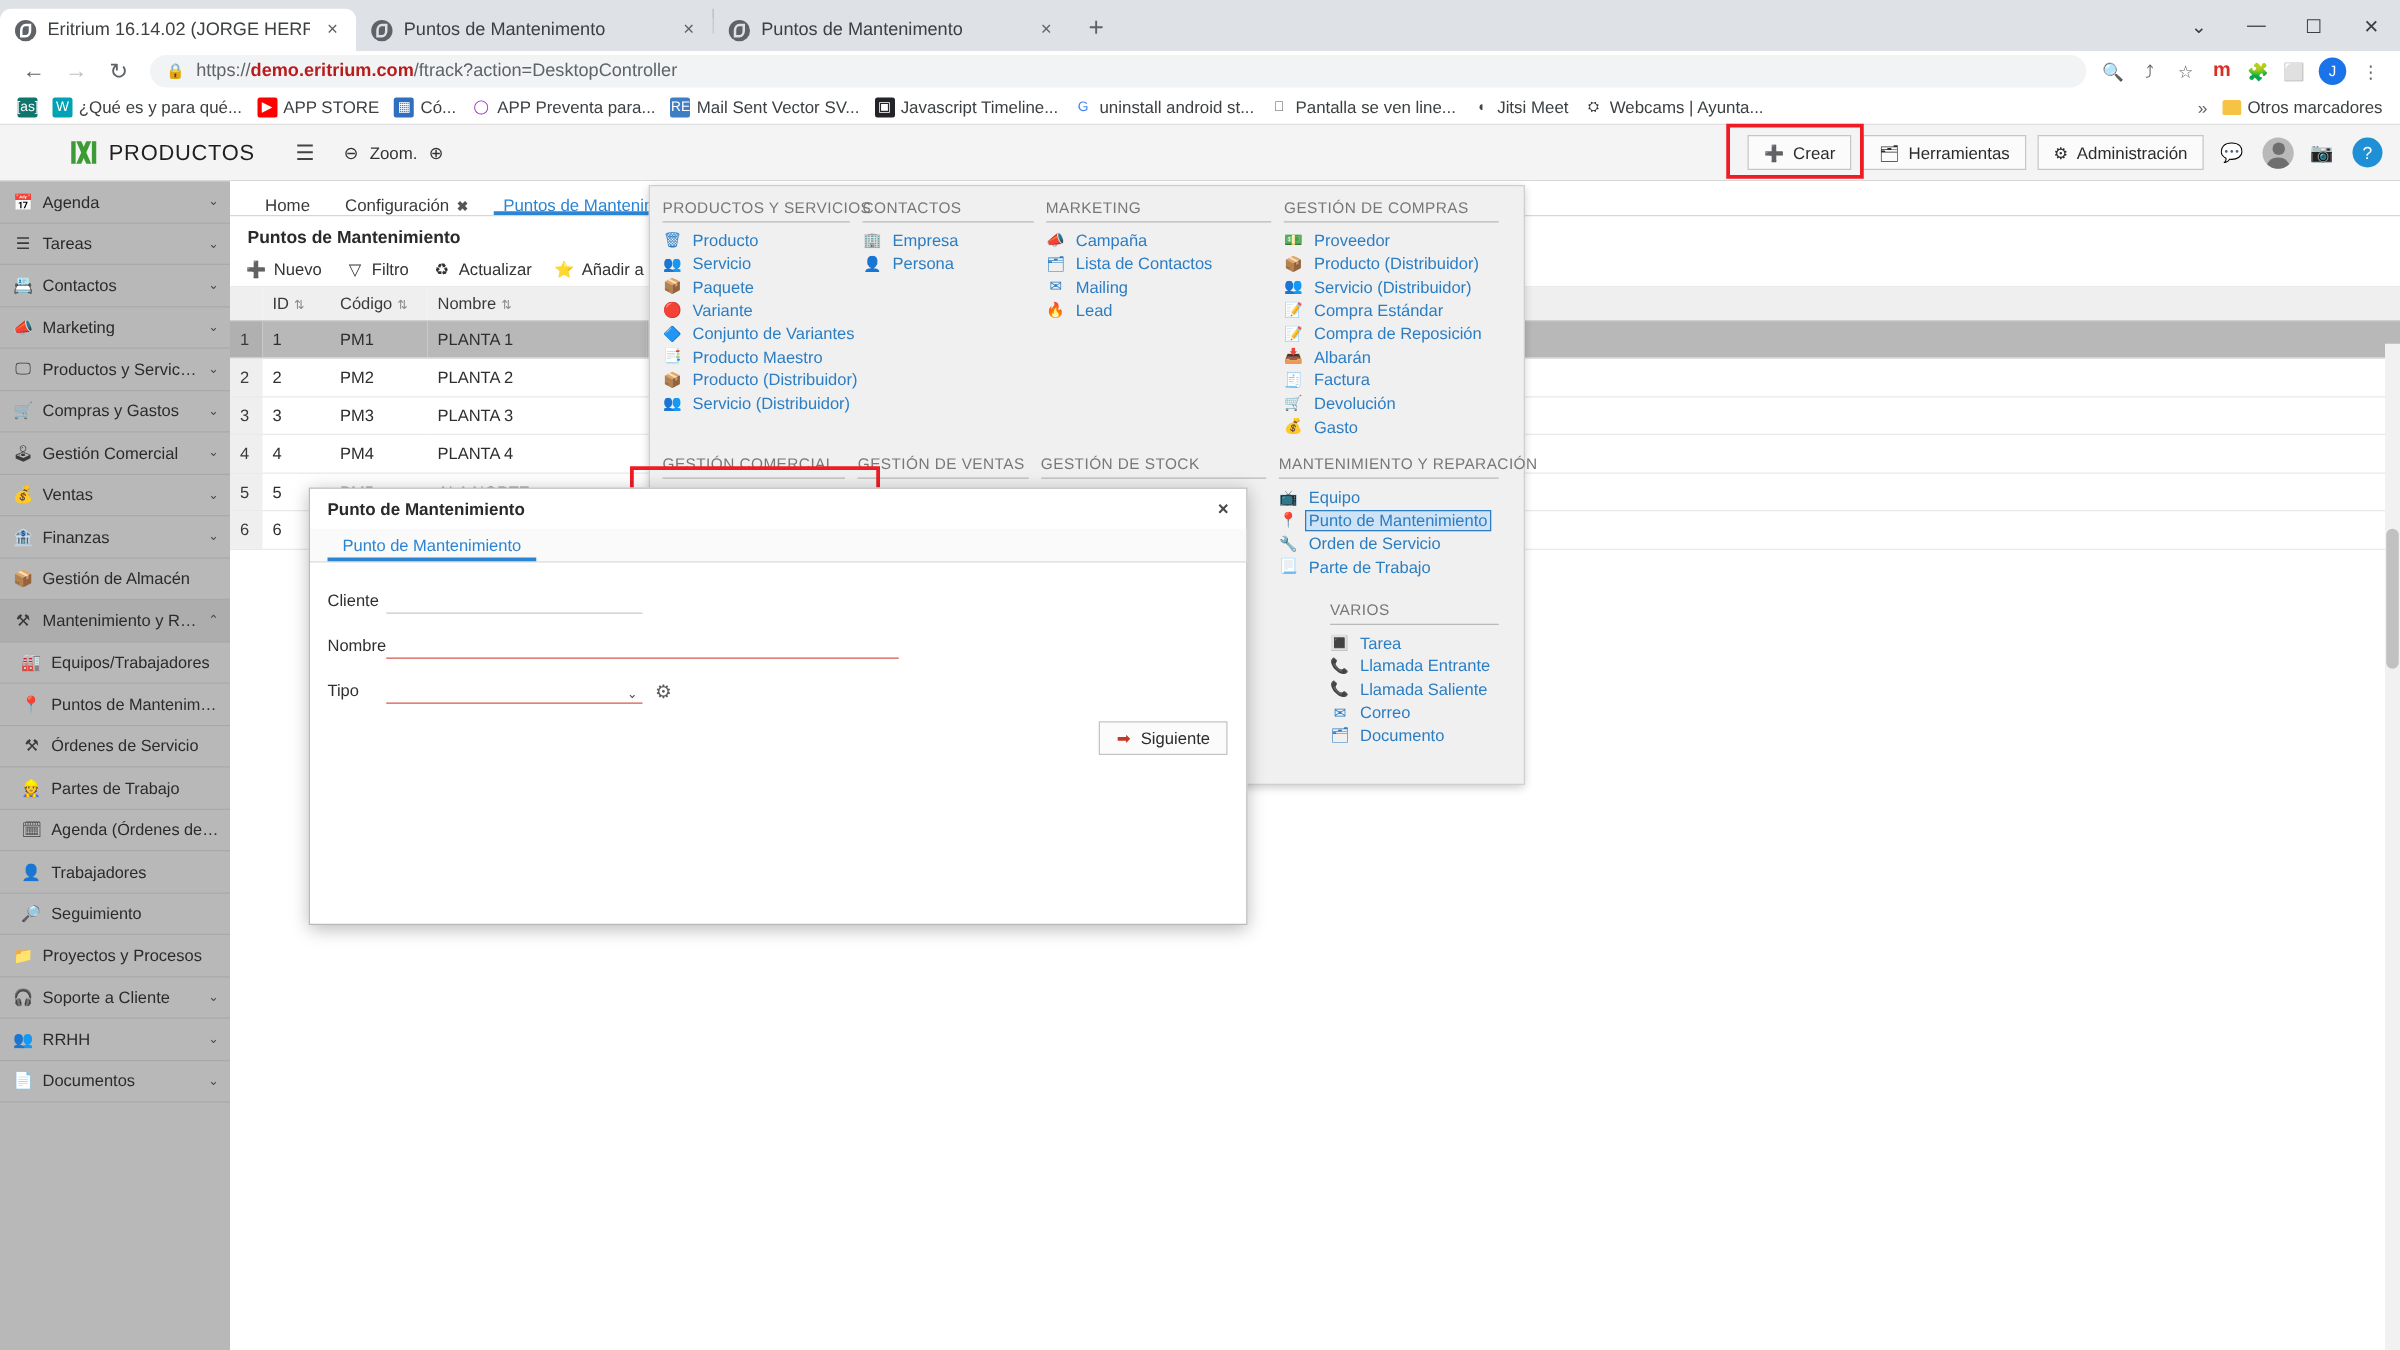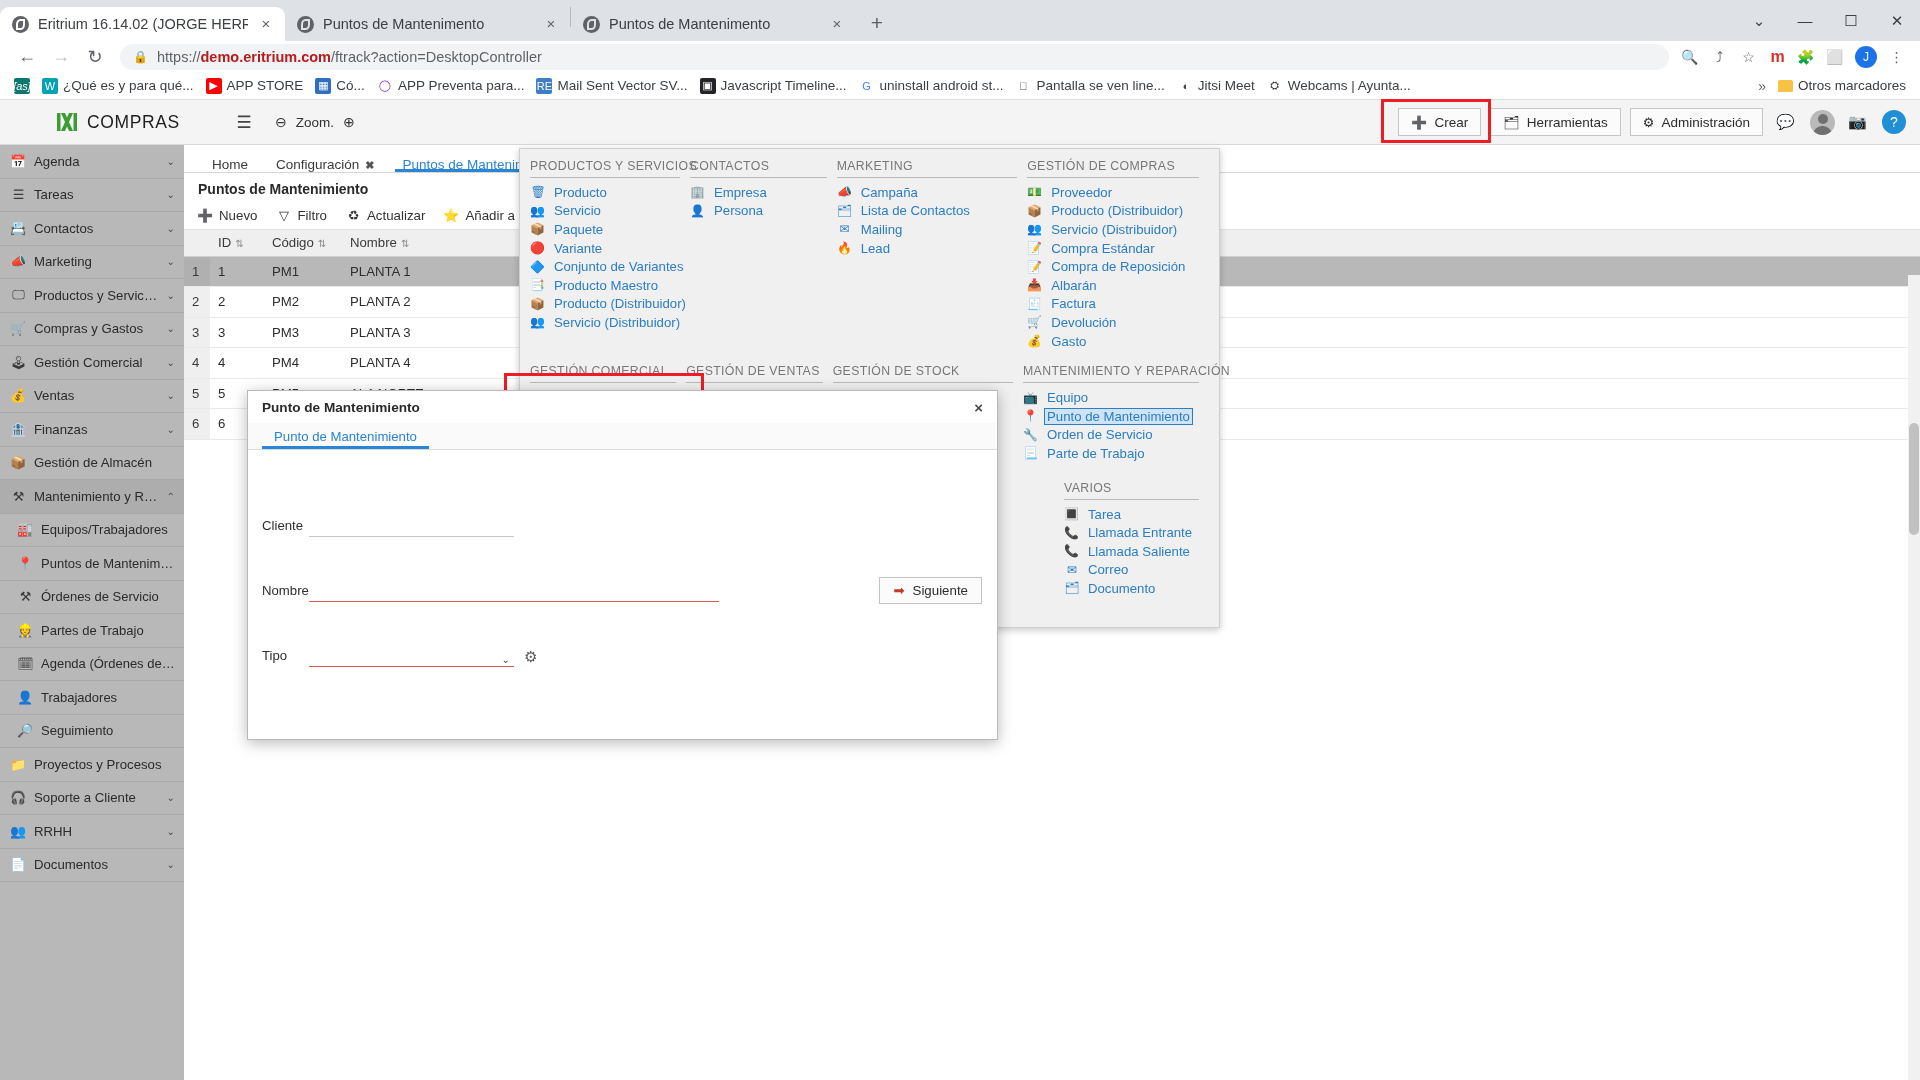--- a/index.html
+++ b/index.html
@@ -233,21 +233,21 @@
   }
   .modal-head {
     height: 32px; display: flex; align-items: center;
     padding: 0 14px; font-size: 13.6px; font-weight: bold; color: #2a2a2a;
   }
   .modal-close { margin-left: auto; font-size: 15px; color: #4a4a4a; }
   .modal-tabs { height: 27px; border-bottom: 1px solid #dcdcdc; background: #fafafa; display: flex; align-items: flex-end; padding-left: 14px; }
   .mtab { position: relative; padding: 0 12px; height: 26px; display: flex; align-items: center; font-size: 13.2px; color: #2b84d4; }
   .mtab.active::after { content: ""; position: absolute; left: 0; right: 0; bottom: 0; height: 3px; background: #2b84d4; }
   .modal-body { padding: 22px 0 0 0; }
-  .frow { display: flex; align-items: flex-start; padding: 0 0 0 14px; margin-bottom: 17px; margin-top: 46px; }
+  .frow { display: flex; align-items: center; padding: 0 0 0 14px; margin-bottom: 17px; }
   .flabel { width: 47px; font-size: 13.2px; color: #2f2f2f; padding-bottom: 3px; }
   .finput {
     height: 19px; border: none; border-bottom: 1px solid #d6584f;
     background: transparent; outline: none; font-size: 13px; color: #222;
     font-family: "Liberation Sans", sans-serif;
   }
   .finput.gray { border-bottom-color: #c9c9c9; }
   .fselect {
     height: 19px; border-bottom: 1px solid #d6584f; display: flex;
     align-items: flex-end; justify-content: flex-end; padding-bottom: 1px;
@@ -315,21 +315,21 @@
       <div class="oi" style="color:#d93025;font-weight:bold;font-size:16px">m</div>
       <div class="oi">🧩</div>
       <div class="oi">⬜</div>
       <div class="avatar-omni">J</div>
       <div class="oi">⋮</div>
     </div>
   </div>
 
   <div class="bookmarks" id="bookmarks-bar">
     <div class="bm">
-        <span class="bmico" style="background: #0f766e; color: rgb(255, 255, 255); font-style: italic;">[as]</span>
+        <span class="bmico" style="background: #0f766e; color: rgb(255, 255, 255);">[as]</span>
       </div>
       <div class="bm">
         <span class="bmico" style="background: rgb(0, 162, 179); color: rgb(255, 255, 255);">W</span>
         <span>¿Qué es y para qué...</span>
       </div>
       <div class="bm">
         <span class="bmico" style="background: rgb(255, 0, 0); color: rgb(255, 255, 255);">▶</span>
         <span>APP STORE</span>
       </div>
       <div class="bm">
@@ -376,21 +376,21 @@
     <div class="app-header">
       <div class="brand">
         <span class="brand-mark">
           <svg width="22" height="22" viewBox="0 0 22 22">
             <rect x="1" y="2" width="3.5" height="18" fill="#3d9b35"></rect>
             <rect x="17.5" y="2" width="3.5" height="18" fill="#3d9b35"></rect>
             <polygon points="5,2 9,2 17,20 13,20" fill="#3d9b35"></polygon>
             <polygon points="17,2 13,2 5,20 9,20" fill="#3d9b35"></polygon>
           </svg>
         </span>
-        <span class="brand-text">COMPRAS</span>
+        <span class="brand-text">PRODUCTOS</span>
       </div>
       <div class="hdr-hamburger">☰</div>
       <div class="zoomctl">
         <span class="mag">⊖</span>
         <span>Zoom.</span>
         <span class="mag">⊕</span>
       </div>
 
       <div class="hdr-right">
         <div class="crear-wrap">

